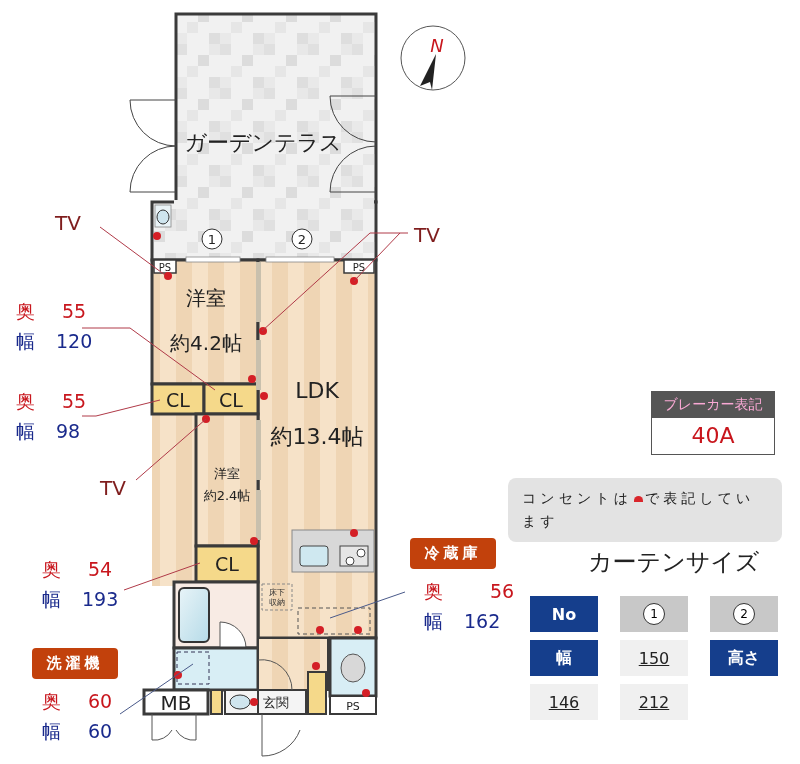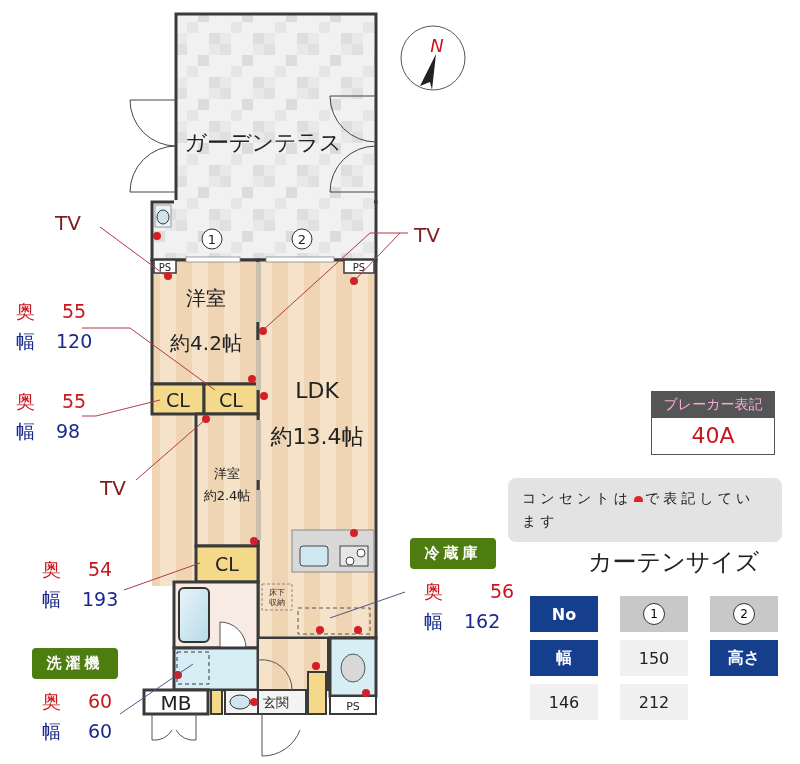--- a/index.html
+++ b/index.html
@@ -4,31 +4,31 @@
 <style>
   html,body{margin:0;padding:0;background:#fff;}
   body{width:800px;height:764px;position:relative;overflow:hidden;font-family:"DejaVu Sans","Liberation Sans",sans-serif;}
   .abs{position:absolute;}
   .red{color:#c8161d;}
   .blue{color:#1a2a8c;}
   .lbl{font-size:19px;line-height:1;white-space:nowrap;}
   .tv{font-size:20px;color:#7f1d1d;}
   .dim-row{display:flex;gap:14px;}
   .dim-row .k{width:26px;}
-  .badge{background:#4d7c0f;color:#fff;font-size:15px;border-radius:4px;padding:6px 10px;letter-spacing:4px;text-align:center;font-weight:bold;}
+  .badge{background:#c2410c;color:#fff;font-size:15px;border-radius:4px;padding:6px 10px;letter-spacing:4px;text-align:center;font-weight:bold;}
   .breaker{border:1px solid #555;width:122px;}
   .breaker .hd{background:#555;color:#f9a8d4;font-size:14px;text-align:center;padding:4px 4px;}
   .breaker .vl{color:#c8161d;font-size:22px;text-align:center;padding:5px 0 6px;}
   .note{background:#e3e3e3;border-radius:8px;width:274px;padding:9px 14px;font-size:14px;letter-spacing:4px;color:#222;line-height:23px;box-sizing:border-box;}
   .note .dot{display:inline-block;width:9px;height:6px;background:#d9262b;border-radius:6px 6px 0 0;vertical-align:middle;margin:0 2px;}
   .ct-title{font-size:24px;color:#222;}
   .tbl{display:grid;grid-template-columns:68px 68px 68px;column-gap:22px;row-gap:8px;}
   .tbl .h{background:#153e8c;color:#fff;font-size:16px;height:36px;display:flex;align-items:center;justify-content:center;font-weight:bold;}
   .tbl .g{background:#c8c8c8;height:36px;display:flex;align-items:center;justify-content:center;}
-  .tbl .c{background:#f0f0f0;height:36px;display:flex;align-items:center;justify-content:center;font-size:16px;color:#222;}
+  .tbl .c{background:#f0f0f0;height:36px;display:flex;align-items:center;justify-content:center;font-size:16px;color:#222;text-decoration:underline;}
   .circ{display:inline-flex;width:20px;height:20px;border:1px solid #333;border-radius:50%;align-items:center;justify-content:center;font-size:12px;background:#fff;}
   svg text{font-family:"DejaVu Sans","Liberation Sans",sans-serif;}
 </style>
 </head>
 <body>
 
 <svg class="abs" style="left:0;top:0" width="800" height="764">
   <defs>
     <pattern id="tile" width="44" height="44" patternUnits="userSpaceOnUse">
       <rect width="44" height="44" fill="#f1f1f1"></rect>

